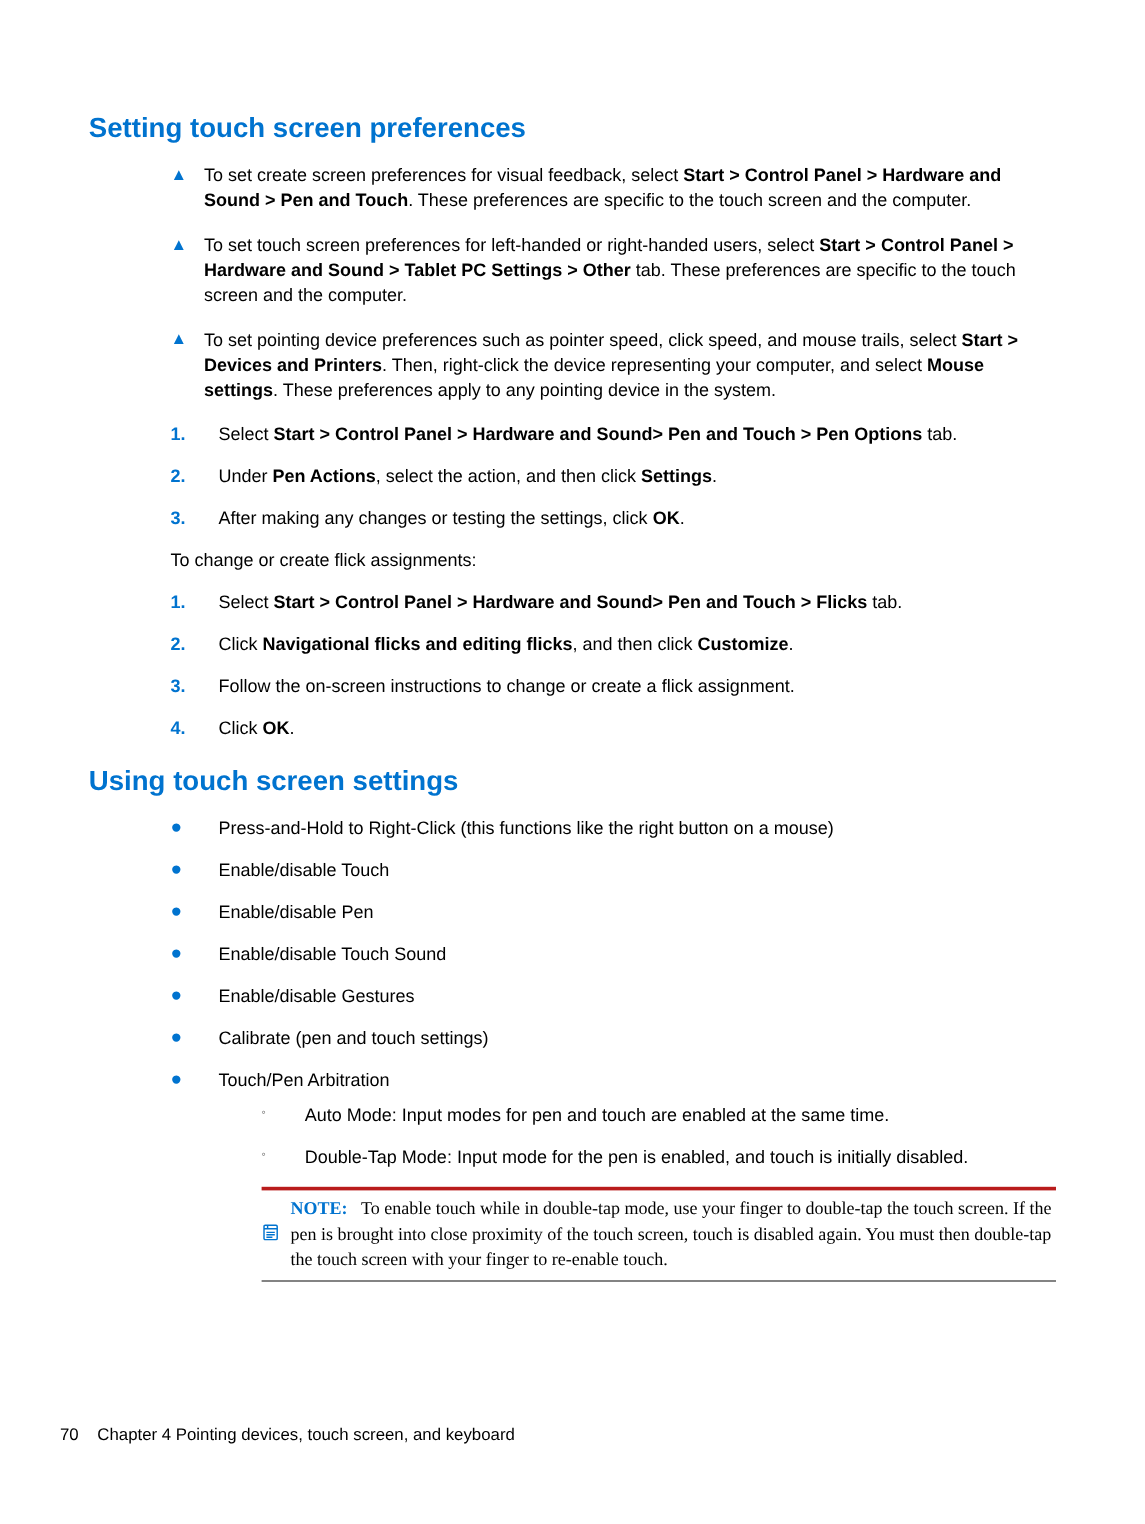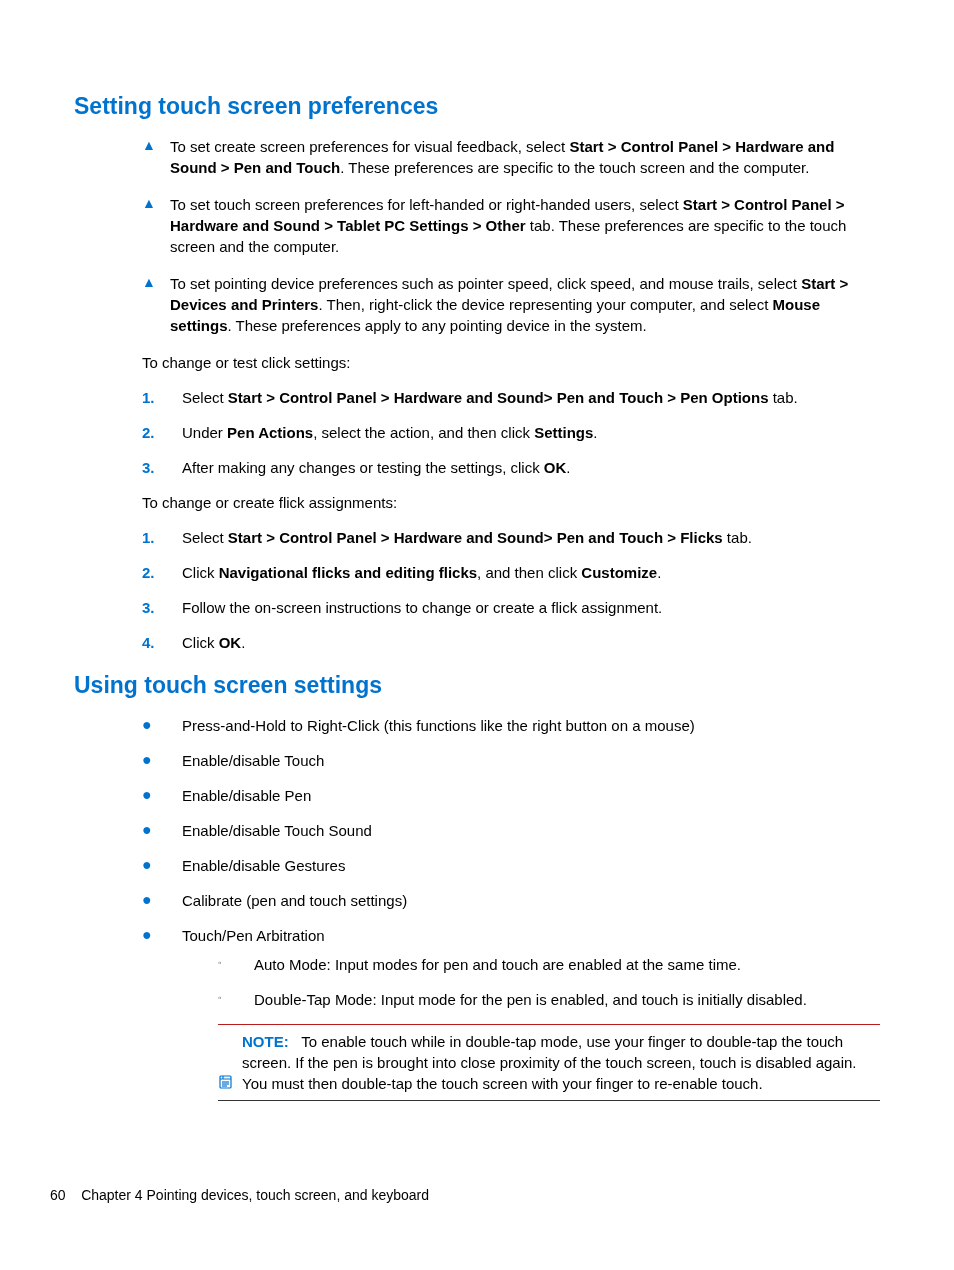--- a/index.html
+++ b/index.html
@@ -76,25 +76,26 @@
   .circ-item .circ {
     color: #444;
     font-size: 10px;
     width: 36px;
     flex-shrink: 0;
     line-height: 1.8;
   }
   .circ-item .txt { flex: 1; }
   .note-block {
     margin: 8px 0 0 36px;
-    border-top: 1px solid #b91c1c;
+    border-top: 3px solid #b91c1c;
     border-bottom: 1px solid #333;
     padding: 6px 0 6px 0;
     display: flex;
-    align-items: flex-end;
+    align-items: center;
+    font-family: Liberation Serif, serif;
   }
   .note-block .note-icon {
     color: #0073cf;
     width: 24px;
     flex-shrink: 0;
     font-size: 15px;
     position: relative;
     top: 1px;
   }
   .note-block .note-txt { flex: 1; }
@@ -122,21 +123,20 @@
     <div class="triangle-item">
       <span class="tri">▲</span>
       <span class="txt"><span>To set touch screen preferences for left-handed or right-handed users, select </span><strong>Start &gt; Control Panel &gt; Hardware and Sound &gt; Tablet PC Settings &gt; Other</strong><span> tab. These preferences are specific to the touch screen and the computer.</span></span>
     </div>
     <div class="triangle-item">
       <span class="tri">▲</span>
       <span class="txt"><span>To set pointing device preferences such as pointer speed, click speed, and mouse trails, select </span><strong>Start &gt; Devices and Printers</strong><span>. Then, right-click the device representing your computer, and select </span><strong>Mouse settings</strong><span>. These preferences apply to any pointing device in the system.</span></span>
     </div>
   </div>
 
-  <div class="para">To change or test click settings:</div>
 
   <div class="num-list">
     <div class="num-item">
       <span class="num">1.</span>
       <span class="txt"><span>Select </span><strong>Start &gt; Control Panel &gt; Hardware and Sound&gt; Pen and Touch &gt; Pen Options</strong><span> tab.</span></span>
     </div>
     <div class="num-item">
       <span class="num">2.</span>
       <span class="txt"><span>Under </span><strong>Pen Actions</strong><span>, select the action, and then click </span><strong>Settings</strong><span>.</span></span>
     </div>
@@ -221,16 +221,16 @@
                 </g>
               </svg>
           </span>
           <span class="note-txt"><span class="note-label">NOTE:</span>&nbsp;&nbsp;&nbsp;<span>To enable touch while in double-tap mode, use your finger to double-tap the touch screen. If the pen is brought into close proximity of the touch screen, touch is disabled again. You must then double-tap the touch screen with your finger to re-enable touch.</span></span>
         </div>
       </span>
     </div>
   </div>
 
   <div class="footer">
-    <span>60</span>&nbsp;&nbsp;&nbsp;&nbsp;<span>Chapter 4   Pointing devices, touch screen, and keyboard</span>
+    <span>70</span>&nbsp;&nbsp;&nbsp;&nbsp;<span>Chapter 4   Pointing devices, touch screen, and keyboard</span>
   </div>
 
 </div>
 
 </body></html>

